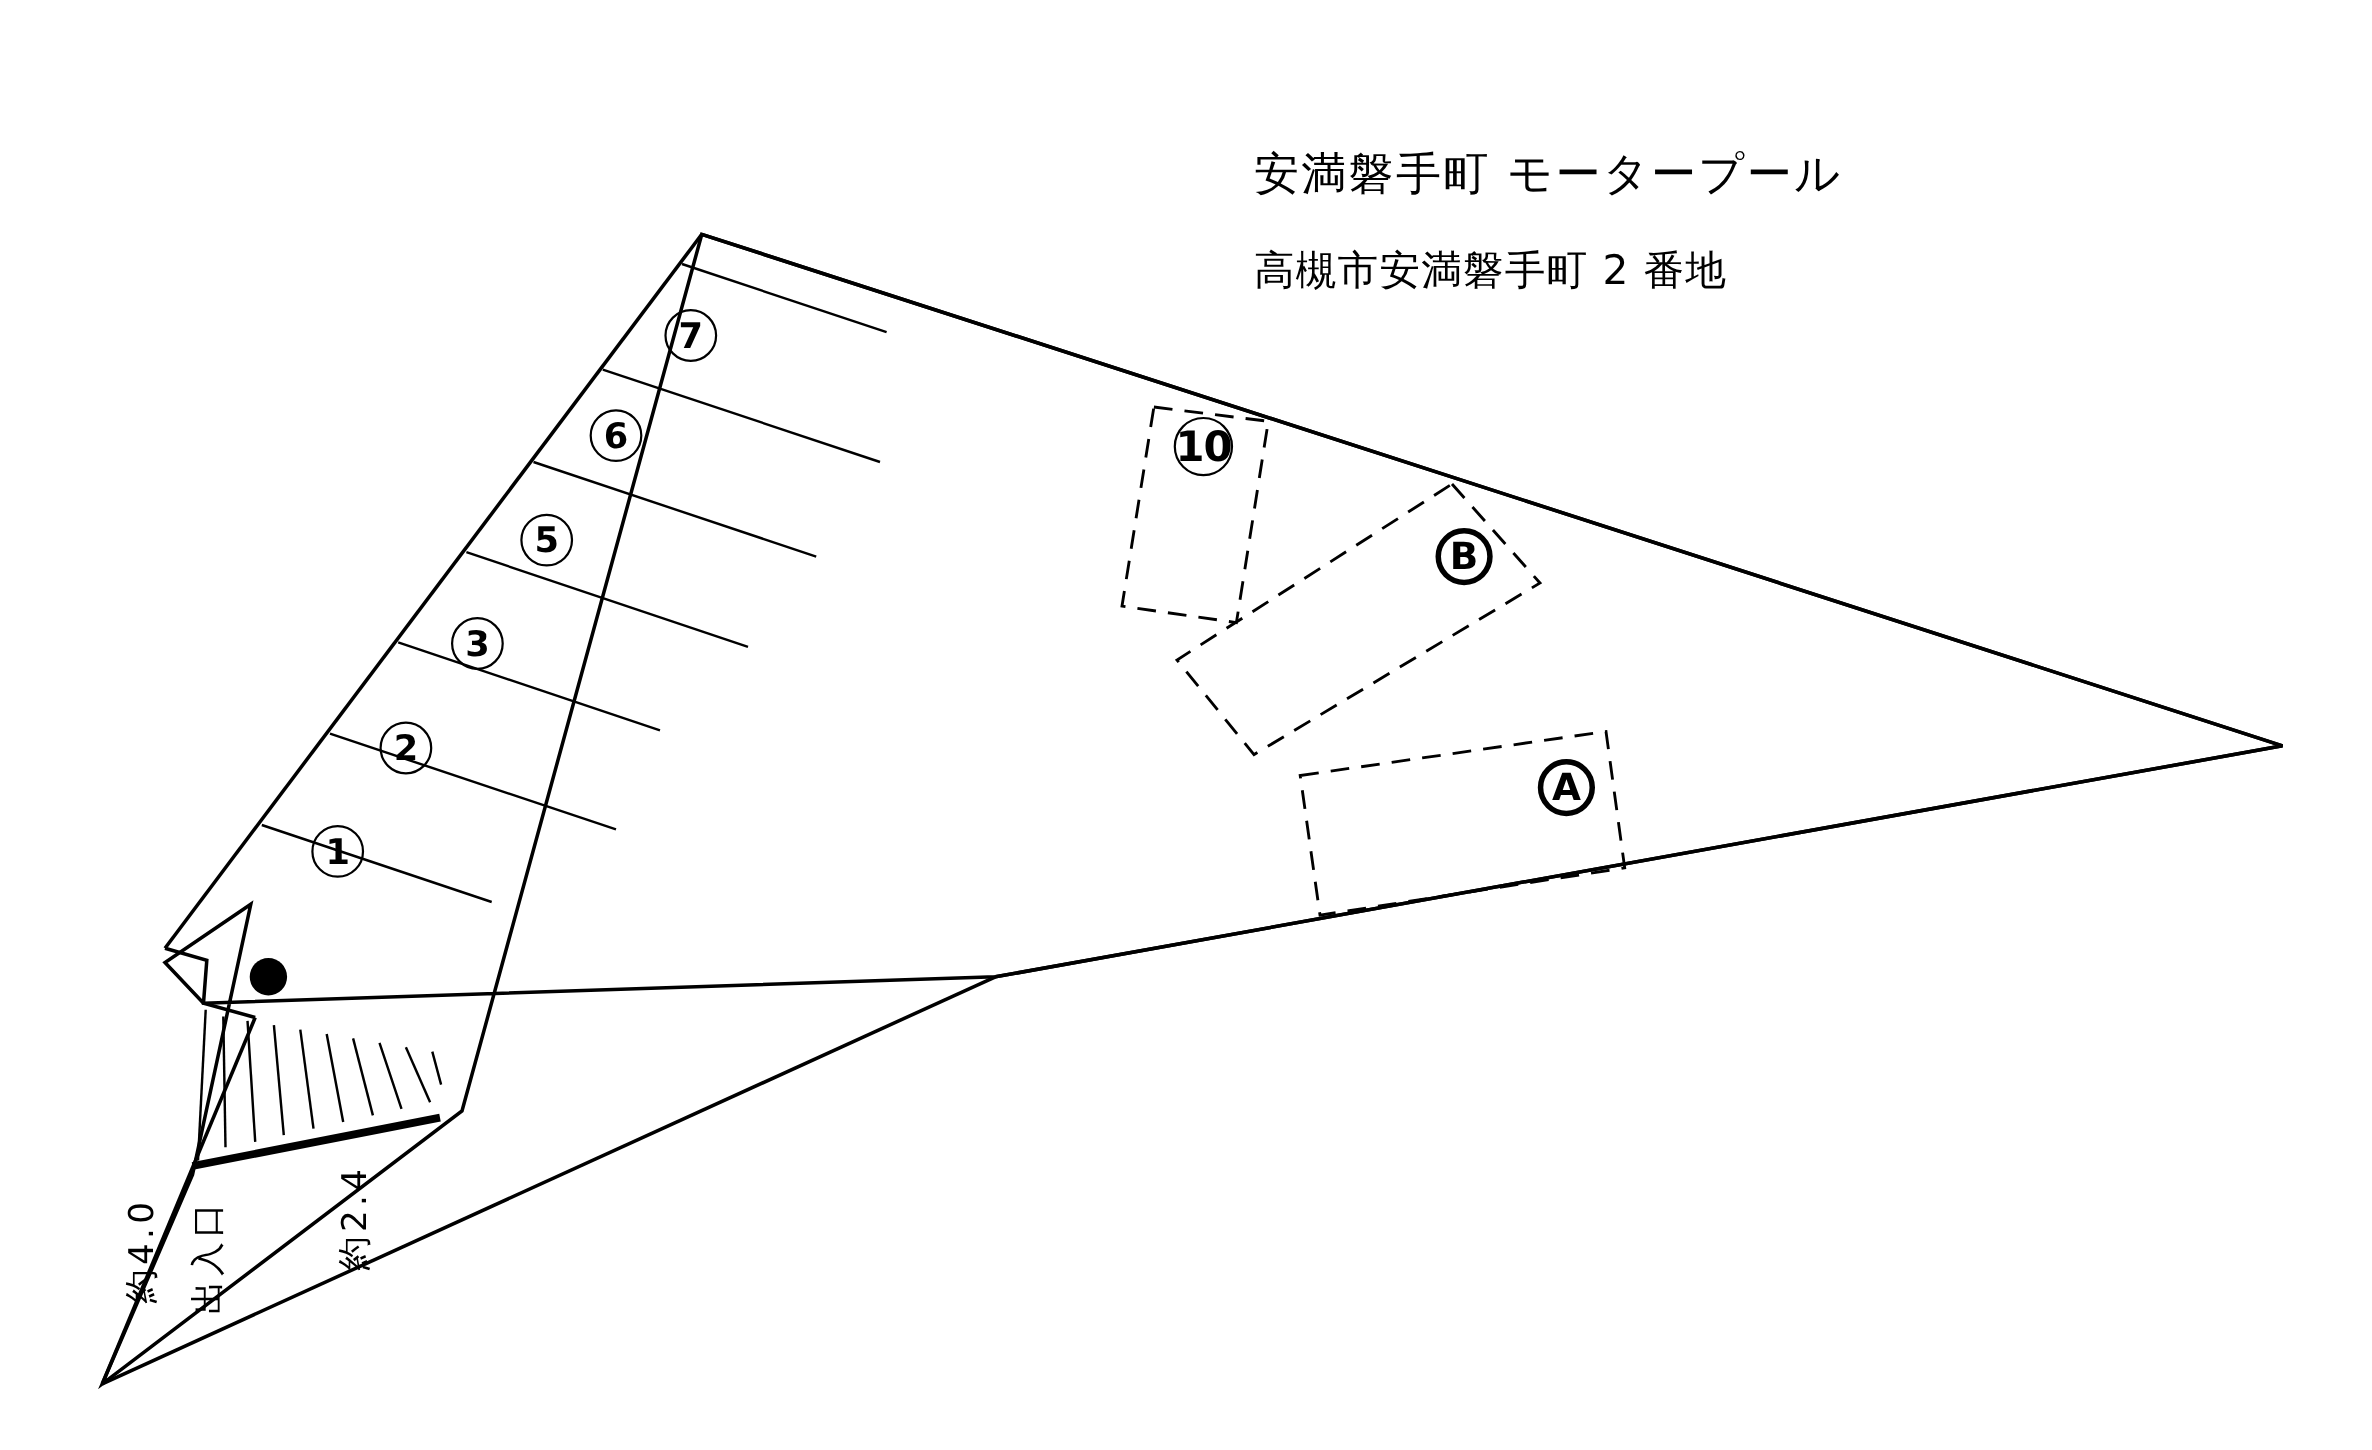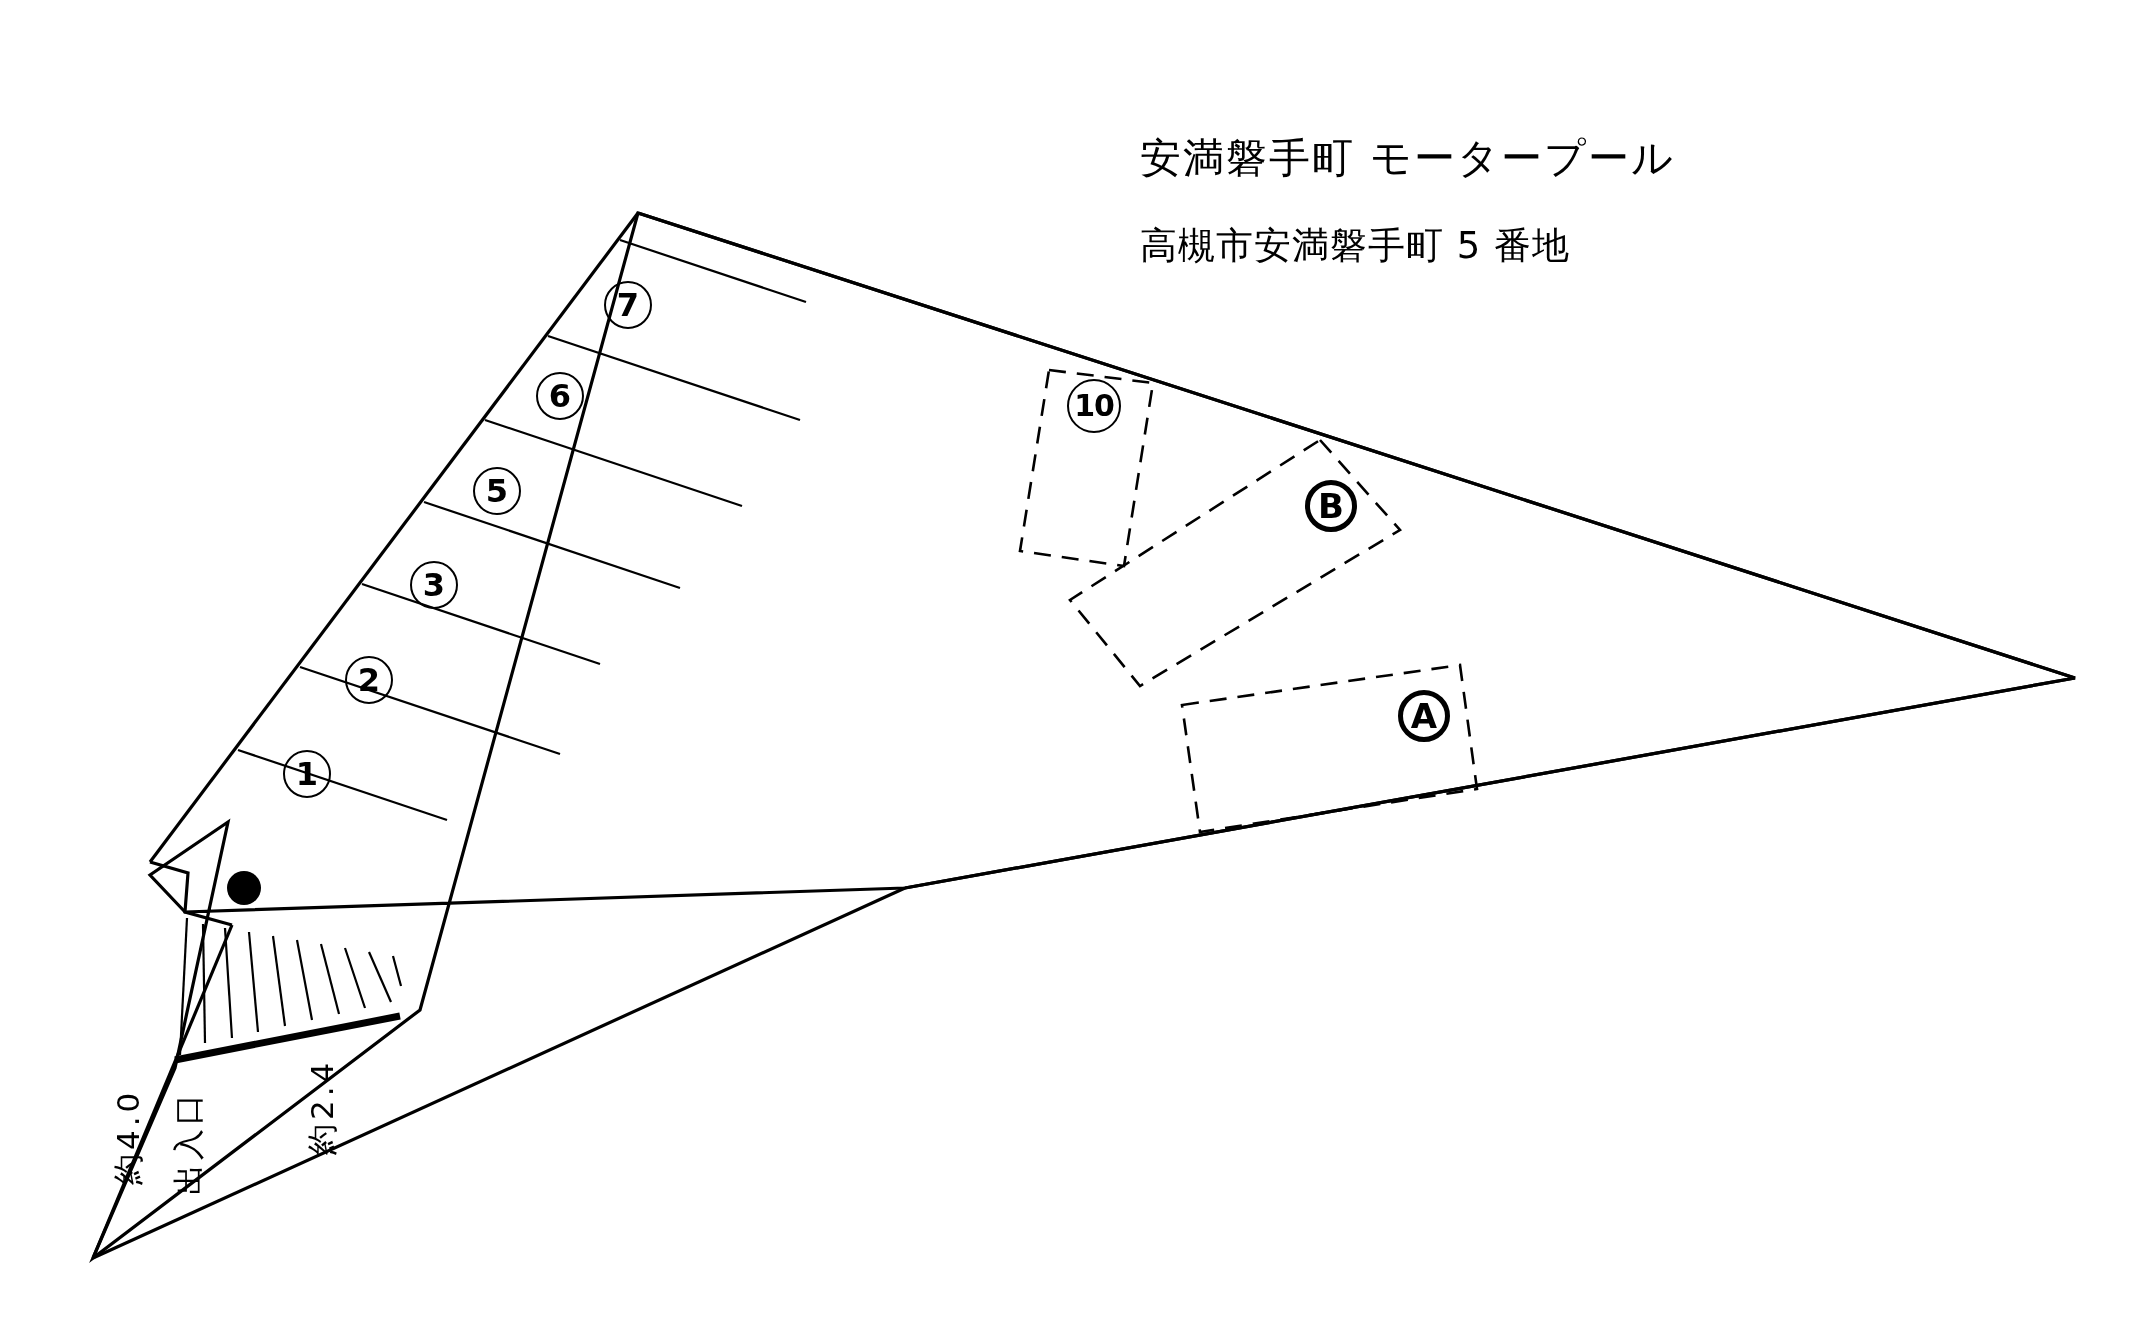--- a/index.html
+++ b/index.html
@@ -84,21 +84,21 @@
   .marker-num {
     width: 48px;
     height: 48px;
     border: 2.5px solid #000;
     font-size: 32px;
     font-weight: 600;
   }
   .marker-num.wide {
     width: 54px;
     height: 54px;
-    font-size: 30px;
+    font-size: 38px;
     letter-spacing: -1px;
   }
   .marker-zone {
     width: 52px;
     height: 52px;
     border: 5px solid #000;
     font-size: 34px;
     font-weight: 700;
   }
 </style>
@@ -189,21 +189,21 @@
                L 1460,665
                L 1477,789
                L 1200,832
                Z"></path>
     </g>
 
   </svg>
 
   <div class="header-block">
     <div class="plan-title">安満磐手町 モータープール</div>
-    <div class="plan-subtitle">高槻市安満磐手町 5 番地</div>
+    <div class="plan-subtitle">高槻市安満磐手町 2 番地</div>
   </div>
 
   <div class="vlabel" style="left:108px; top:1185px;">約4.0</div>
 
   <div class="vlabel" style="left:168px; top:1195px;">出入口</div>
 
   <div class="vlabel" style="left:302px; top:1155px;">約2.4</div>
 
   <div class="marker marker-num" style="left:604px; top:281px;">
     <span>7</span>

